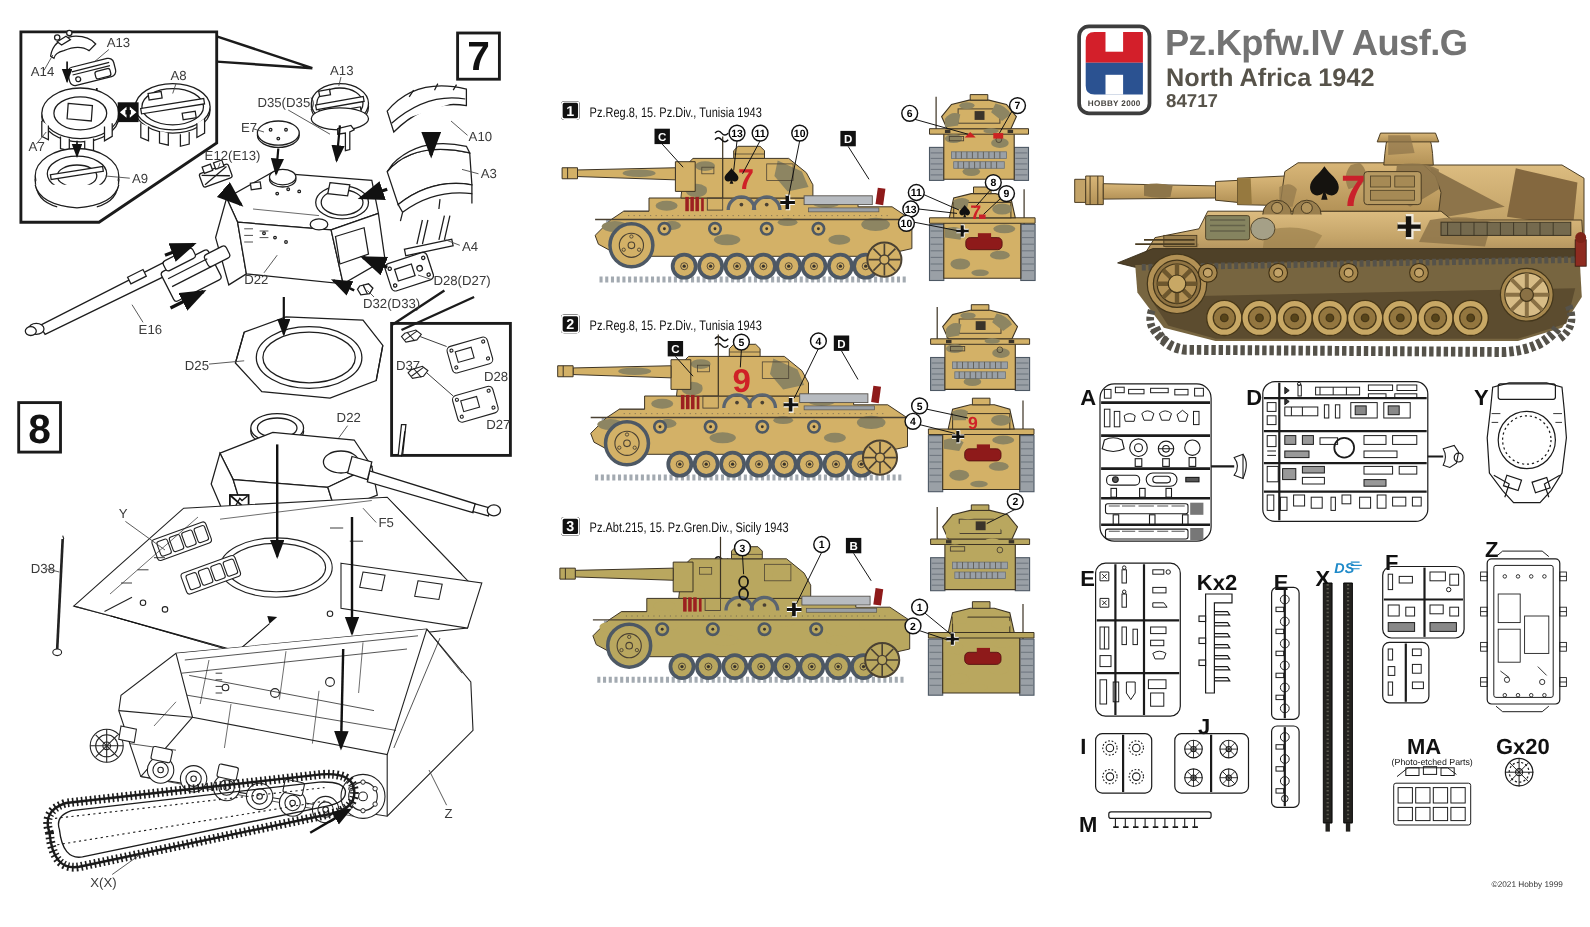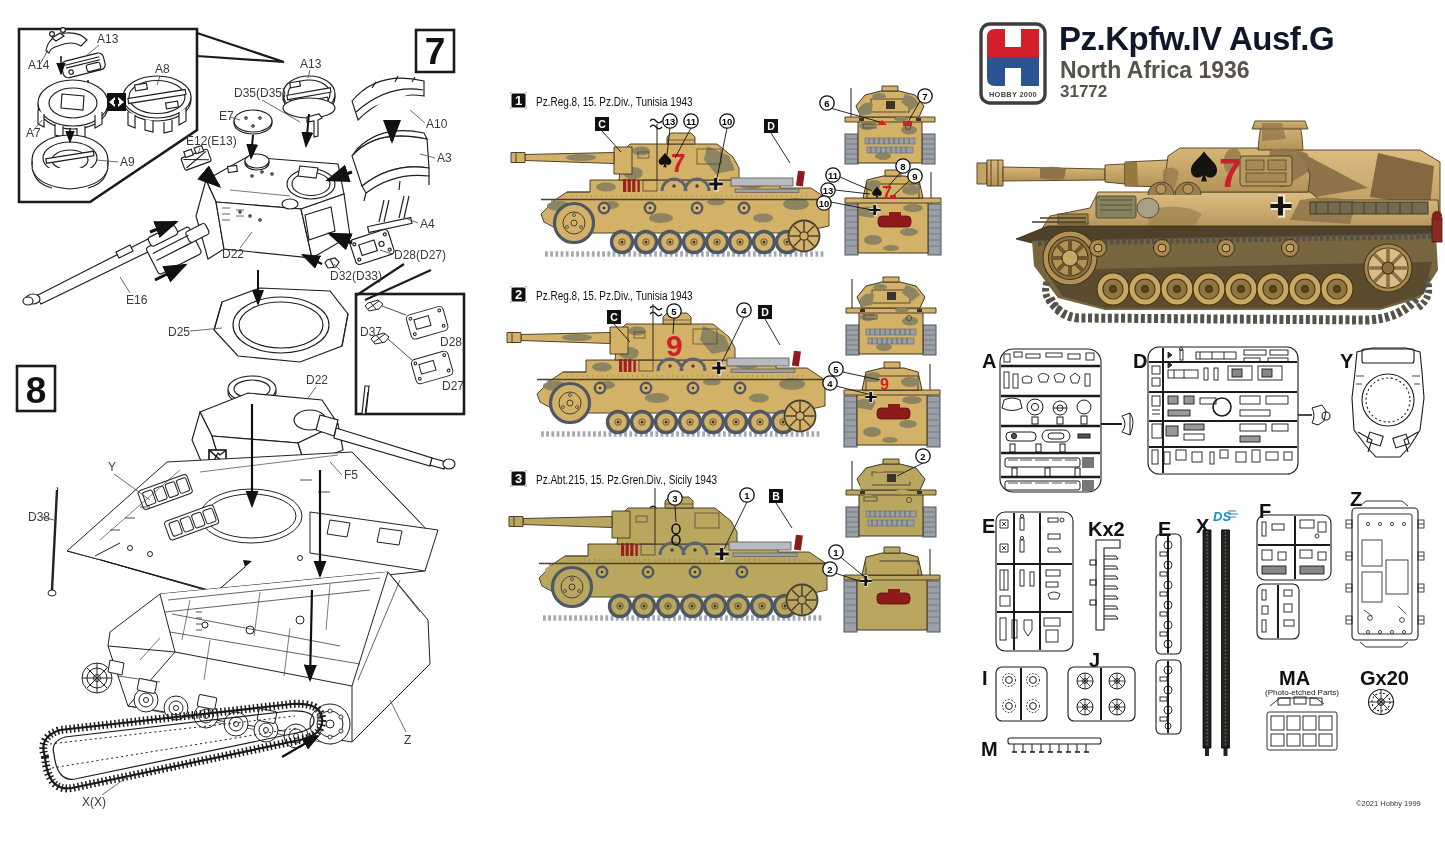--- a/index.html
+++ b/index.html
@@ -6,21 +6,21 @@
 #page{position:relative;width:1445px;height:843px;background:#fff;overflow:hidden;
   font-family:"Liberation Sans",sans-serif;color:#1a1a1a;}
 .abs{position:absolute;}
 svg text{font-family:"Liberation Sans",sans-serif;}
 #hdrbox{left:509px;top:22px;width:402px;height:49px;border:1.6px solid #333;}
 #hdrbox .c{position:absolute;top:4px;font-size:11px;line-height:13.2px;color:#222;transform:scaleX(0.84);transform-origin:0 0;white-space:nowrap;}
 .schemenum{width:17px;height:17px;background:#111;border-radius:3px;color:#fff;
   font-weight:bold;font-size:13px;text-align:center;line-height:17px;
   box-shadow:inset 0 0 0 1.5px #fff, inset 0 0 0 2.5px #111;}
 .schemetitle{font-size:12.5px;color:#111;transform:scaleX(0.8);transform-origin:0 50%;white-space:nowrap;}
-#title1{left:1059px;top:20px;font-size:33px;font-weight:bold;color:#0f172a;letter-spacing:-0.5px;}
+#title1{left:1059px;top:20px;font-size:33px;font-weight:bold;color:#737373;letter-spacing:-0.5px;}
 #title2{left:1060px;top:57px;font-size:23px;font-weight:bold;color:#57534a;}
 #title3{left:1060px;top:82px;font-size:17px;font-weight:bold;color:#57534a;}
 #copyr{left:1356px;top:799px;font-size:7.5px;color:#333;}
 </style>
 </head>
 <body>
 <div id="page">
 
 
   <div class="abs schemenum" style="left:510px;top:92px;">1</div>
@@ -32,22 +32,22 @@
 
   <svg class="abs" style="left:978px;top:21px;" width="70" height="85" viewBox="0 0 70 85">
     <rect x="3" y="3" width="64" height="79" rx="9" fill="#fff" stroke="#3d3d3d" stroke-width="3.4"></rect>
     <path d="M9 16 Q9 8 17 8 L61 8 L61 36 L9 36 Z" fill="#d31f2a"></path>
     <path d="M9 36 L61 36 L61 65 L17 65 Q9 65 9 57 Z" fill="#2b5291"></path>
     <rect x="27" y="8" width="16" height="18" fill="#fff"></rect>
     <rect x="27" y="47" width="16" height="18" fill="#fff"></rect>
     <text x="35" y="75.5" font-size="7.4" font-weight="bold" fill="#44423e" text-anchor="middle" style="letter-spacing:0.3px">HOBBY 2000</text>
   </svg>
   <div class="abs" id="title1">Pz.Kpfw.IV Ausf.G</div>
-  <div class="abs" id="title2">North Africa 1936</div>
-  <div class="abs" id="title3">31772</div>
+  <div class="abs" id="title2">North Africa 1942</div>
+  <div class="abs" id="title3">84717</div>
   <div class="abs" id="copyr">©2021 Hobby 1999</div>
 
   <svg class="abs" id="leftart" style="left:0;top:0;" width="500" height="843" viewBox="0 0 500 843">
   <defs>
     <marker id="ah" markerWidth="10" markerHeight="10" refX="7" refY="3" orient="auto" markerUnits="strokeWidth">
       <path d="M0,0 L8,3 L0,6 Z" fill="#111"></path>
     </marker>
   </defs>
   <g stroke="#1b1b1b" fill="none" stroke-width="1.3">
 

